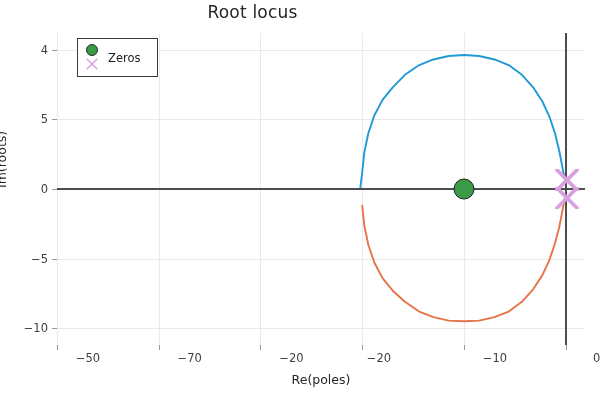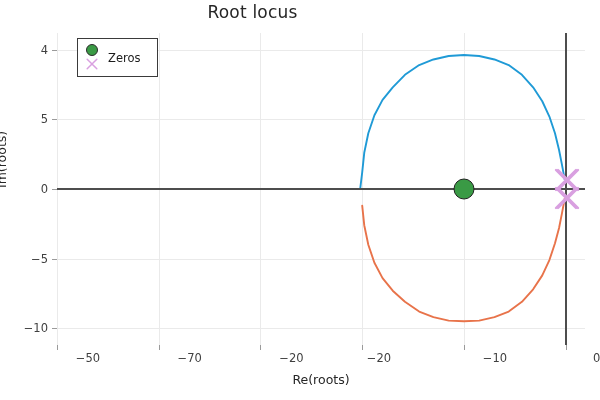--- a/index.html
+++ b/index.html
@@ -156,21 +156,21 @@
         <div class="tl y" style="top: 86.3571px;">5</div>
         <div class="tick y" style="top: 156px;"></div>
         <div class="tl y" style="top: 156px;">0</div>
         <div class="tick y" style="top: 225.643px;"></div>
         <div class="tl y" style="top: 225.643px;">−5</div>
         <div class="tick y" style="top: 295.286px;"></div>
         <div class="tl y" style="top: 295.286px;">−10</div>
       </div>
   </div>
 
-  <div class="axtitle x">Re(roots)</div>
+  <div class="axtitle x">Re(poles)</div>
   <div class="axtitle y">Im(roots)</div>
 
   <div class="legend">
     <div class="legend-keys">
       <div class="lg-dot"></div>
       <svg class="lg-x" viewBox="0 0 14 14">
         <path d="M2.2 2.2 L11.8 11.8 M11.8 2.2 L2.2 11.8" stroke="#d9a0e0" stroke-width="1.5" stroke-linecap="round" fill="none"></path>
       </svg>
     </div>
     <div class="legend-labels">

